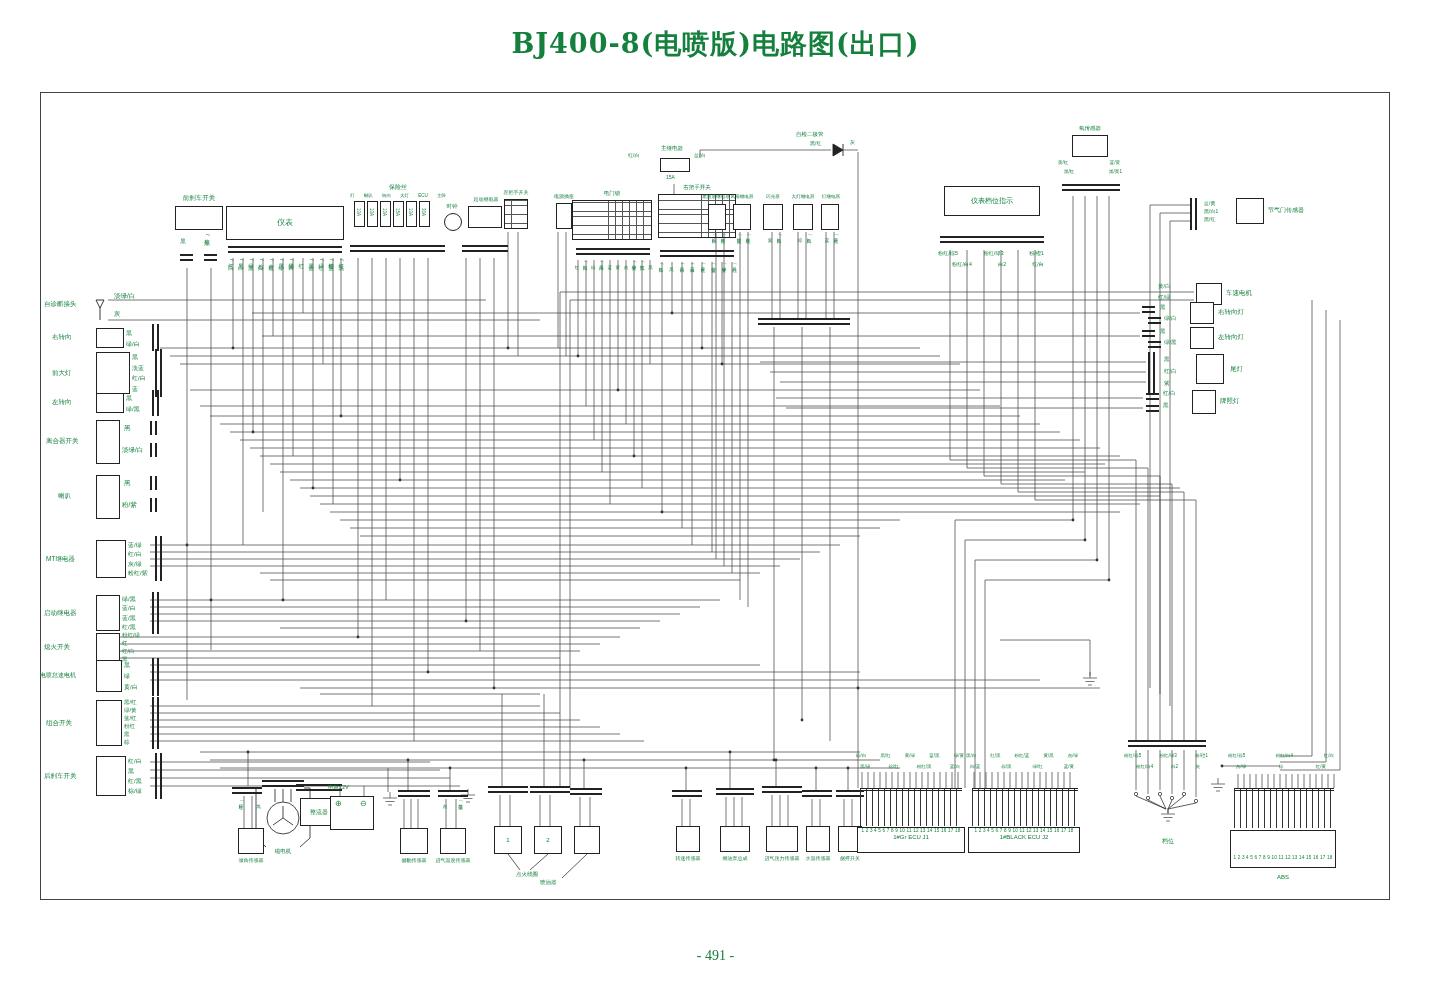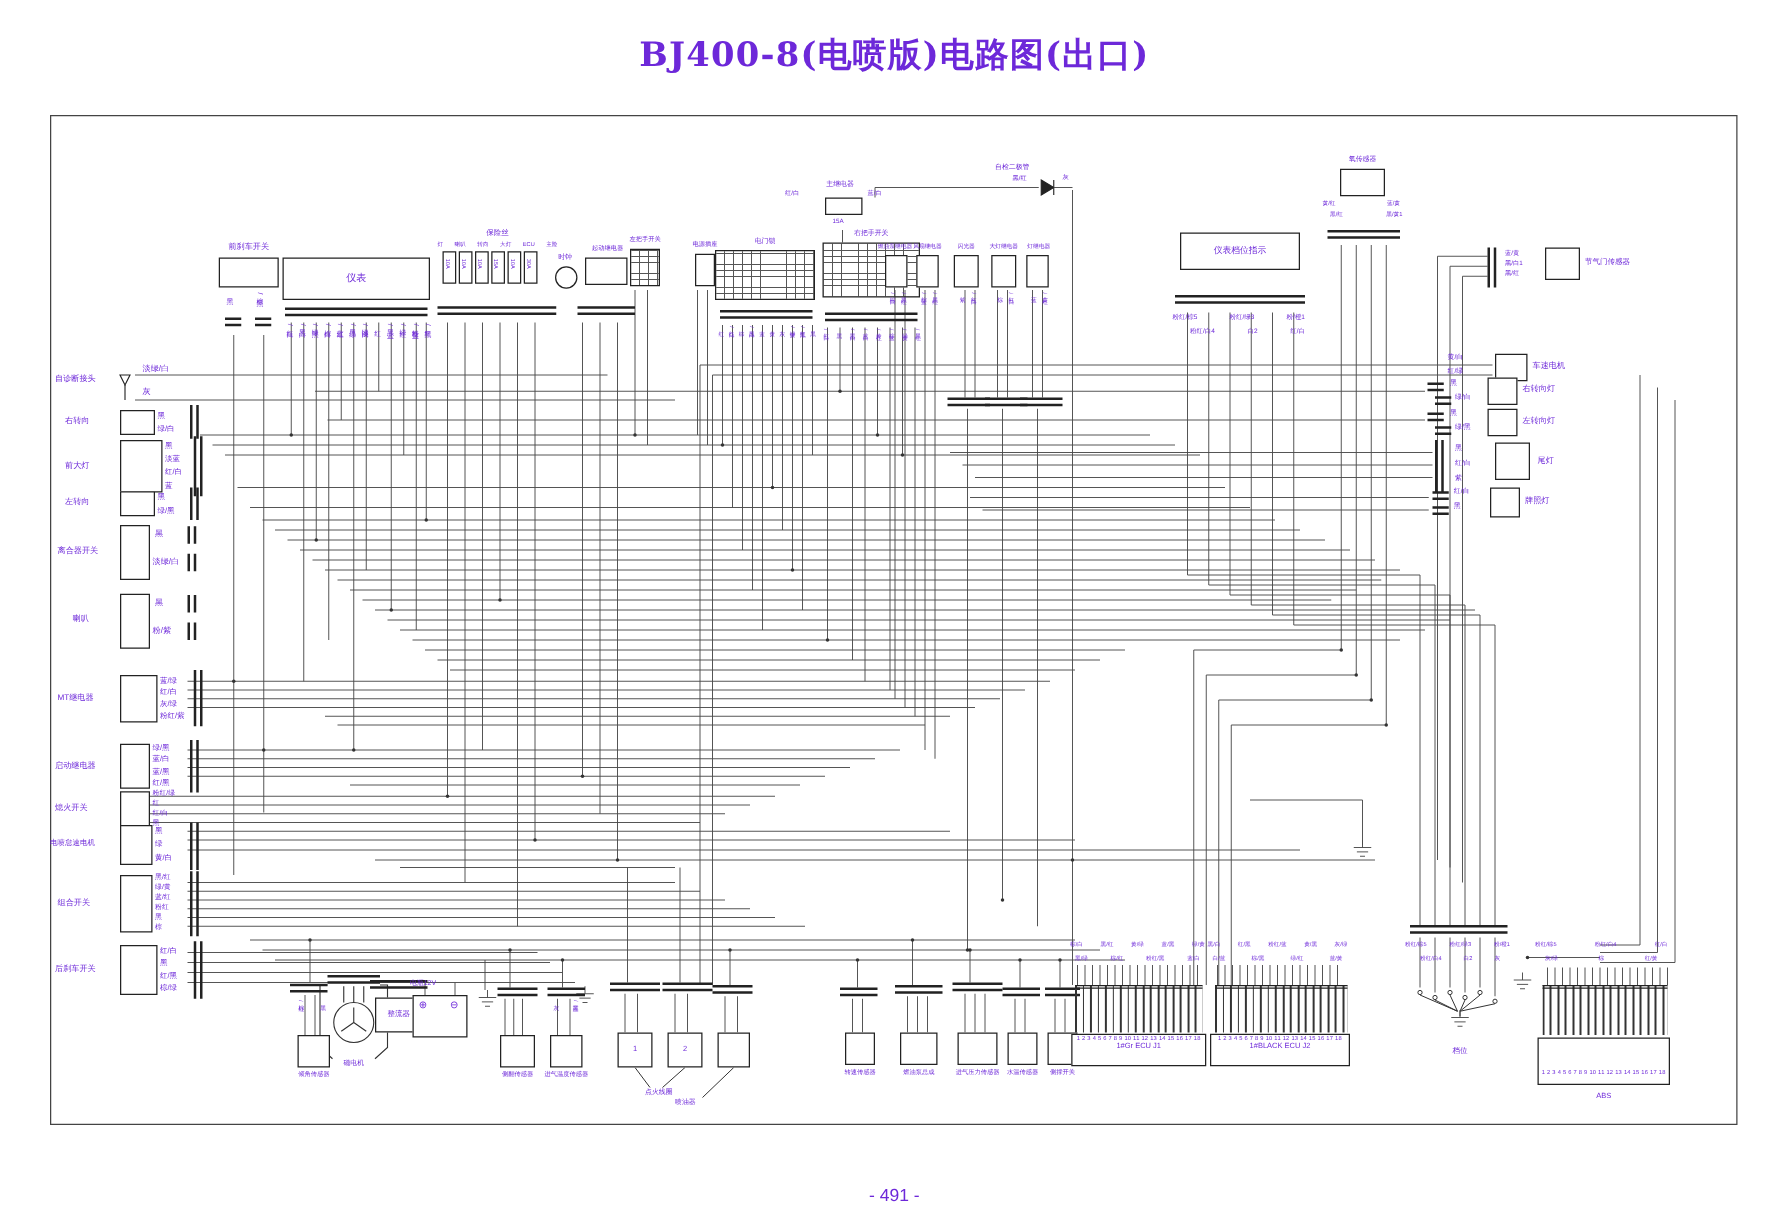--- a/index.html
+++ b/index.html
@@ -1,21 +1,21 @@
 <!DOCTYPE html>
 <html><head>
 <meta charset="utf-8">
 <style>
 html,body{margin:0;padding:0;background:#fff}
 #page{position:relative;width:1431px;height:982px;background:#fff;overflow:hidden;
- font-family:"Liberation Sans",sans-serif;color:#6d28d9}
+ font-family:"Liberation Sans",sans-serif;color:#15803d}
 .title{position:absolute;top:26px;left:0;width:100%;text-align:center;
  font-family:"DejaVu Serif",serif;font-weight:700;font-size:27px;letter-spacing:1px}
 .pageno{position:absolute;top:948px;left:0;width:100%;text-align:center;
- font-family:Liberation Sans, sans-serif;font-size:14px}
+ font-family:Liberation Serif, serif;font-size:14px}
 .frame{position:absolute;left:40px;top:92px;width:1348px;height:806px;border:1px solid #444;background:#fff}
 #w{position:absolute;left:0;top:0;pointer-events:none}
 .b{position:absolute;border:1px solid #222;background:#fff;box-sizing:border-box}
 .l{position:absolute;font-size:6.5px;line-height:1.05;white-space:nowrap}
 .cl{transform:translateX(-50%)}
 .lv{writing-mode:vertical-rl;text-orientation:mixed;font-size:5.5px;line-height:1;white-space:nowrap}
 .hc{position:absolute;height:7px;border-top:2.5px solid #222;border-bottom:2.5px solid #222;box-sizing:border-box}
 .vc{position:absolute;width:7px;border-left:2.5px solid #222;border-right:2.5px solid #222;box-sizing:border-box}
 .bc{position:absolute;width:13px;height:7px;border-top:2px solid #222;border-bottom:2px solid #222;box-sizing:border-box}
 .grid{position:absolute;border:1px solid #222;box-sizing:border-box;background:

